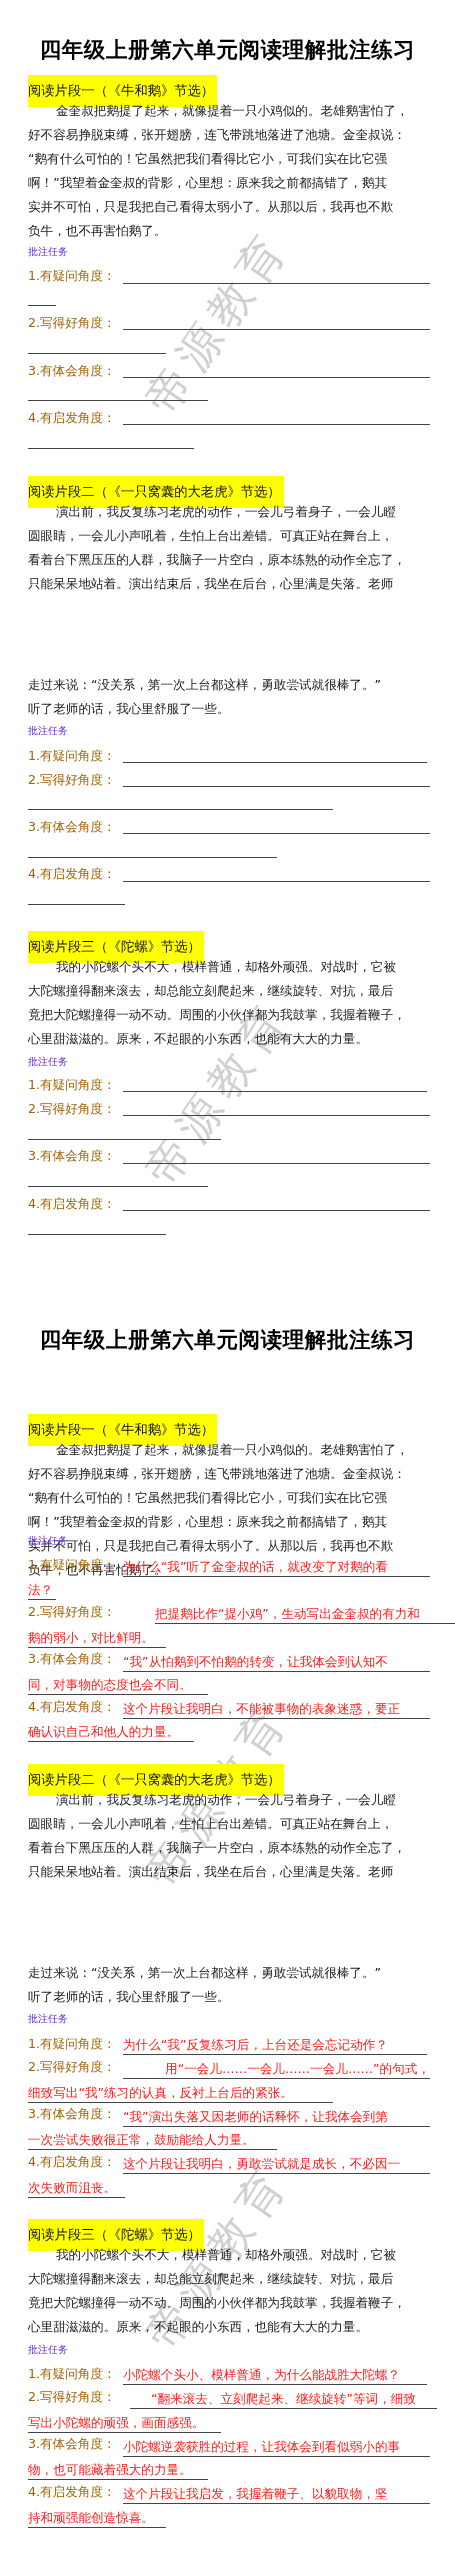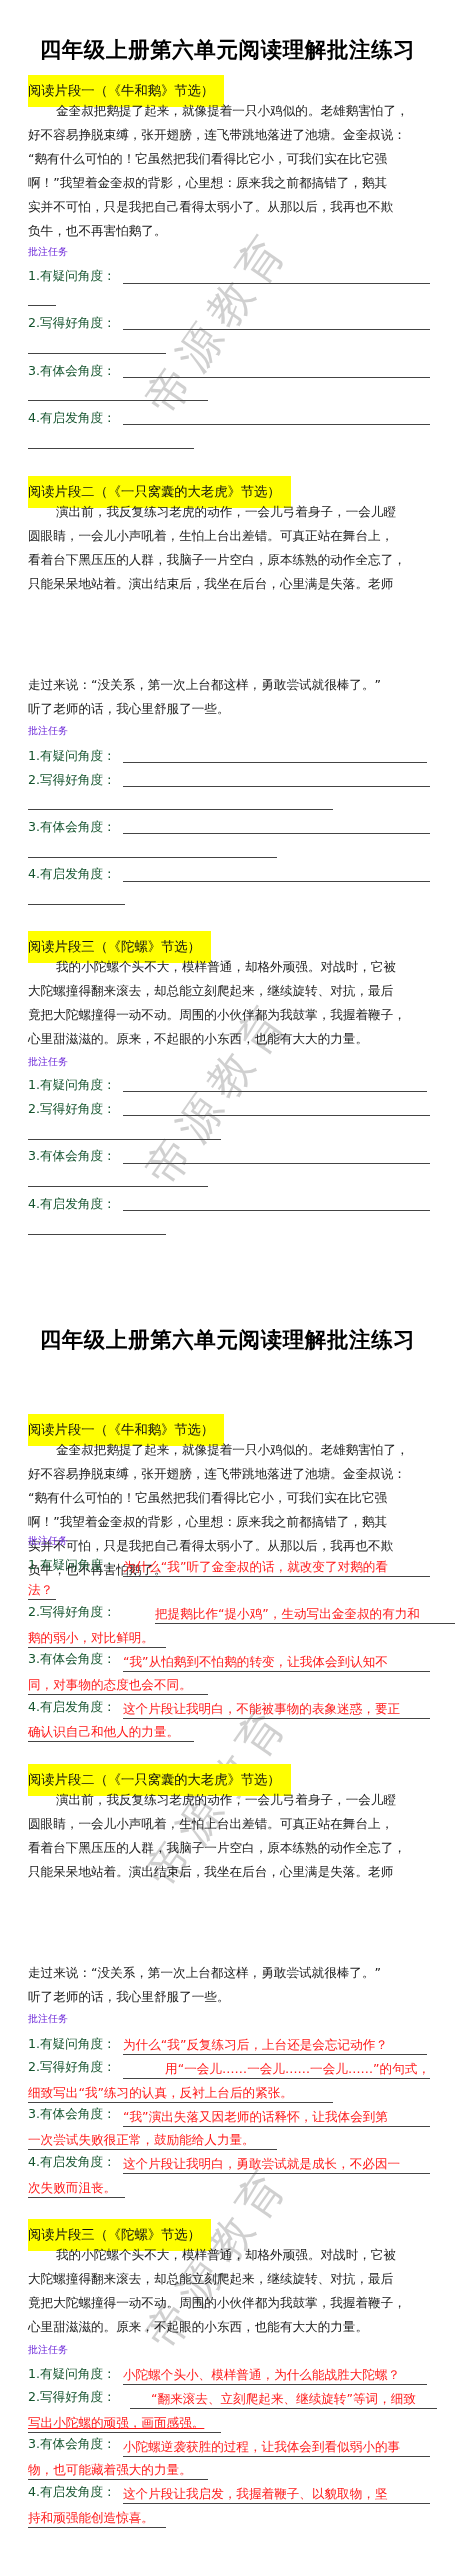--- a/index.html
+++ b/index.html
@@ -2,27 +2,27 @@
 <html style="font-size:10px"><head>
 <meta charset="utf-8">
 <style>
   html, body { margin:0; padding:0; background:#ffffff; }
   body { width:455px; height:2576px; position:relative; overflow:hidden;
          font-family:"DejaVu Sans","Liberation Sans",sans-serif; color:#1a1a1a; }
   .title { position:absolute; left:0; width:455px; text-align:center;
            font-family:"DejaVu Serif","Liberation Serif",serif; font-weight:bold;
            font-size:21.5px; letter-spacing:0.6px; color:#000; }
   .sec-head { position:absolute; left:28px; height:32px; line-height:32px;
-              background:#ffff00; font-size:13.3px; padding-right:10px; color:#111; }
+              background:#ffff00; font-size:13.3px; padding-right:3px; color:#111; }
   .para { position:absolute; left:28px; width:402px; font-size:12.6px; line-height:24px;
           text-align:justify; color:#1a1a1a; }
   .para .indent { display:inline-block; width:28px; }
   .task-head { position:absolute; left:28px; font-size:10px; color:#6d28d9; line-height:19px; }
   .task { position:absolute; left:28px; width:402px; font-size:12.6px; line-height:24px; }
-  .label { color:#14532d; white-space:nowrap; }
+  .label { color:#a16207; white-space:nowrap; }
   .blank { position:absolute; height:0; border-bottom:0.9px solid #444; }
   .ans-line { position:absolute; font-size:12.6px; line-height:19px; color:#ff1a1a;
               border-bottom:0.9px solid #444; white-space:nowrap; }
   .watermark { position:absolute; font-size:44px; color:rgba(150,150,150,0.45);
                transform:rotate(-55deg); transform-origin:left top; letter-spacing:8.9px;
                white-space:nowrap; pointer-events:none; font-family:"DejaVu Sans",sans-serif; }
 </style>
 </head>
 <body>
 
@@ -176,21 +176,21 @@
   <div>竟把大陀螺撞得一动不动。周围的小伙伴都为我鼓掌，我握着鞭子，</div>
   <div>心里甜滋滋的。原来，不起眼的小东西，也能有大大的力量。</div>
 </div>
 <div class="task-head" style="top:2340px;">批注任务</div>
 
 <div class="task" style="top:2362px;"><span class="label">1.有疑问角度：</span></div>
 <div class="ans-line" style="left:123px;width:304px;top:2365px;">小陀螺个头小、模样普通，为什么能战胜大陀螺？</div>
 
 <div class="task" style="top:2385px;"><span class="label">2.写得好角度：</span></div>
 <div class="ans-line" style="left:130px;width:307px;top:2389px;text-align:center;">“翻来滚去、立刻爬起来、继续旋转”等词，细致</div>
-<div class="ans-line" style="left:28px;width:193px;top:2413px;text-decoration:underline;">写出小陀螺的顽强，画面感强。</div>
+<div class="ans-line" style="left:28px;width:193px;top:2413px;">写出小陀螺的顽强，画面感强。</div>
 
 <div class="task" style="top:2432px;"><span class="label">3.有体会角度：</span></div>
 <div class="ans-line" style="left:123px;width:307px;top:2437px;">小陀螺逆袭获胜的过程，让我体会到看似弱小的事</div>
 <div class="ans-line" style="left:28px;width:180px;top:2460px;">物，也可能藏着强大的力量。</div>
 
 <div class="task" style="top:2480px;"><span class="label">4.有启发角度：</span></div>
 <div class="ans-line" style="left:123px;width:307px;top:2484px;">这个片段让我启发，我握着鞭子、以貌取物，坚</div>
 <div class="ans-line" style="left:28px;width:138px;top:2508px;">持和顽强能创造惊喜。</div>
 
 

